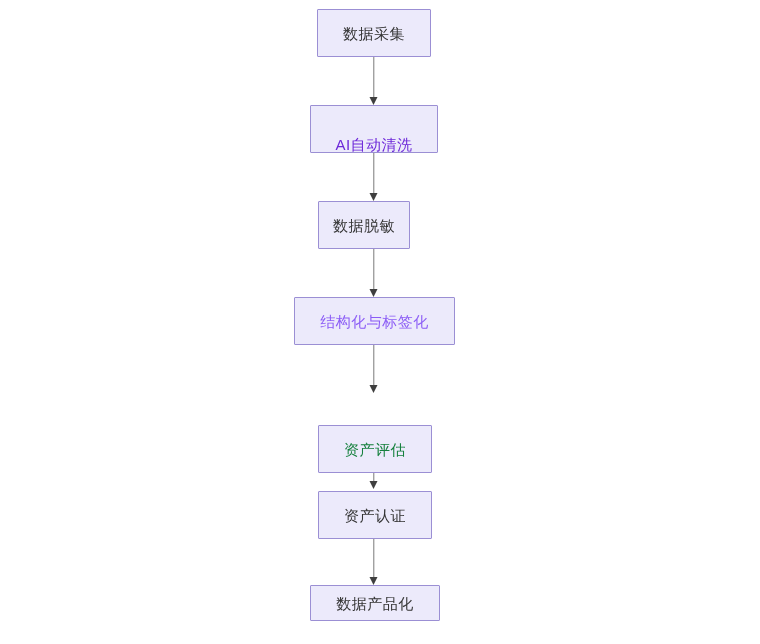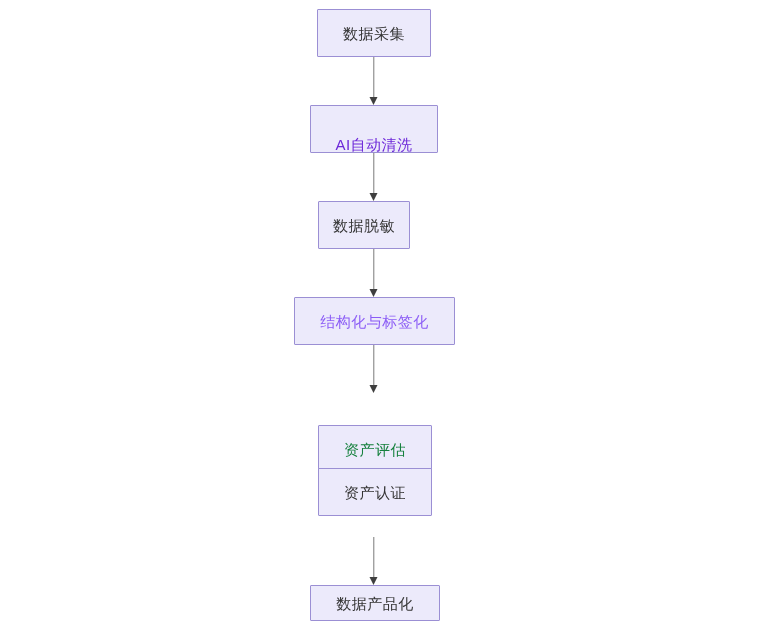--- a/index.html
+++ b/index.html
@@ -102,20 +102,20 @@
   </div>
   <div class="node" style="left: 318px; top: 201px; width: 92px; height: 48px; background: rgb(236, 234, 251); border-color: rgb(155, 143, 212); color: rgb(51, 51, 51);">
     <span class="node-label">数据脱敏</span>
   </div>
   <div class="node" style="left: 294px; top: 297px; width: 161px; height: 48px; background: rgb(236, 234, 251); border-color: rgb(155, 143, 212); color: #8b5cf6;">
     <span class="node-label">结构化与标签化</span>
   </div>
   <div class="node" style="left: 318px; top: 393px; width: 114px; height: 48px; background: rgb(236, 234, 251); border-color: rgb(155, 143, 212); color: #15803d; margin-top: 32px;">
     <span class="node-label">资产评估</span>
   </div>
-  <div class="node" style="left: 318px; top: 468px; width: 114px; height: 48px; background: rgb(236, 234, 251); border-color: rgb(155, 143, 212); color: rgb(51, 51, 51);">
+  <div class="node" style="left: 318px; top: 491px; width: 114px; height: 48px; background: rgb(236, 234, 251); border-color: rgb(155, 143, 212); color: rgb(51, 51, 51);">
     <span class="node-label">资产认证</span>
   </div>
   <div class="node" style="left: 310px; top: 585px; width: 130px; height: 36px; background: rgb(236, 234, 251); border-color: rgb(155, 143, 212); color: rgb(51, 51, 51);">
     <span class="node-label">数据产品化</span>
   </div>
 
 </div>
 
 </body></html>

